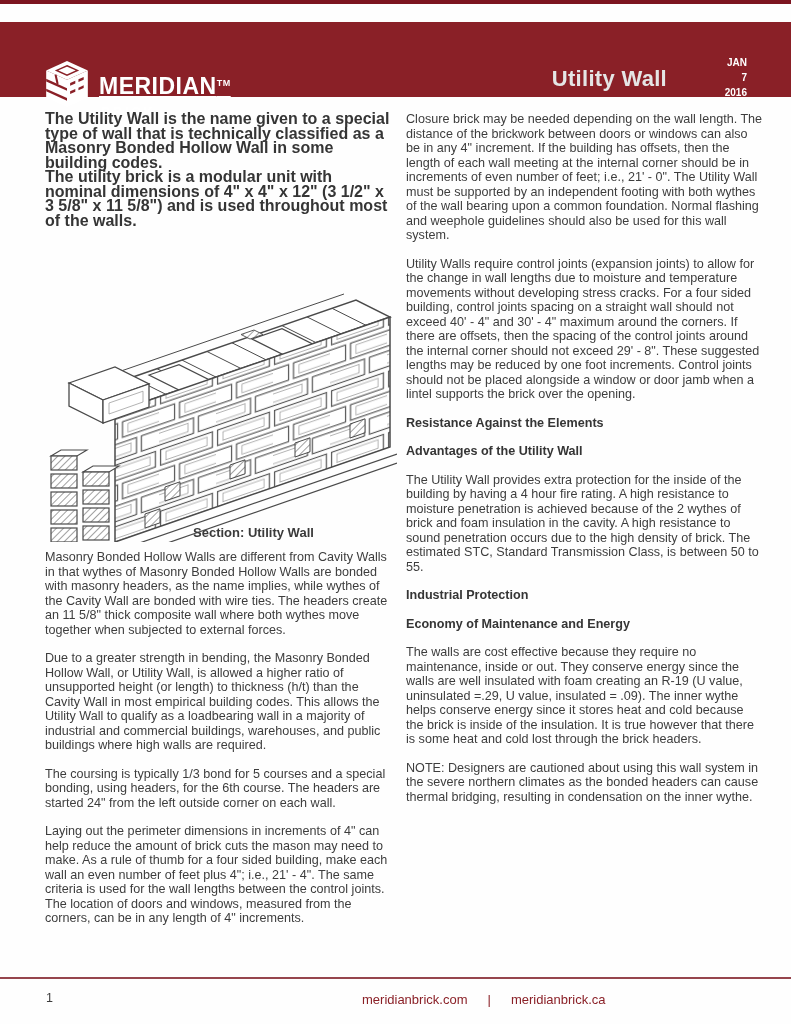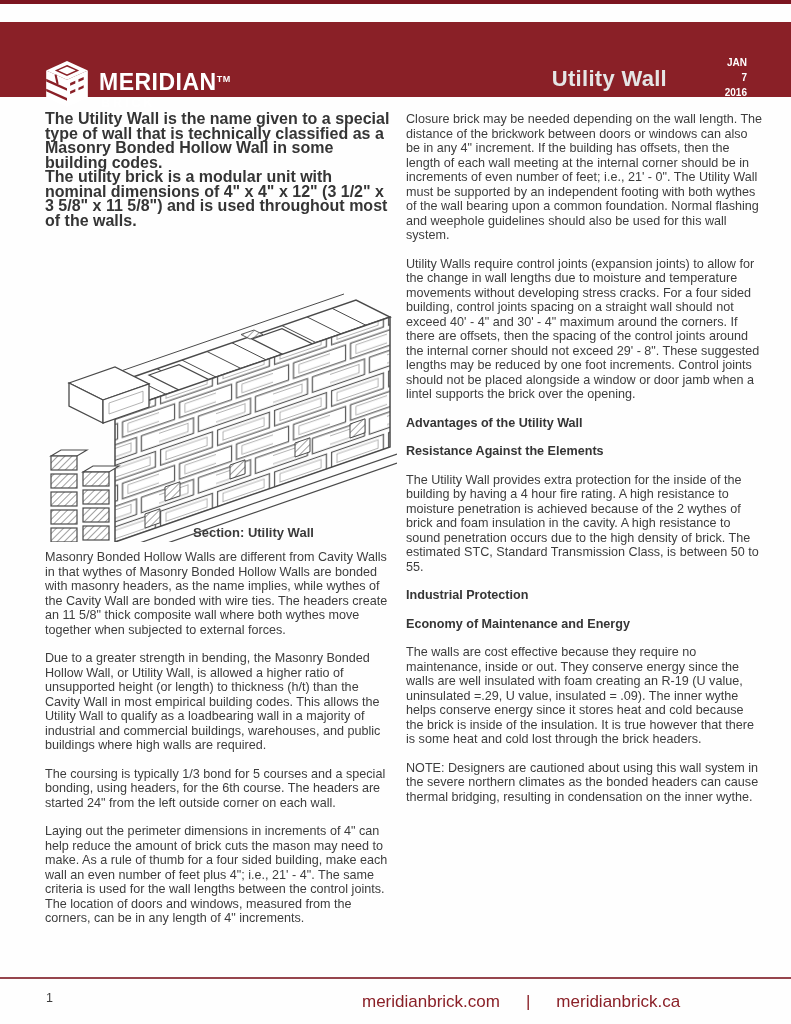--- a/index.html
+++ b/index.html
@@ -7,37 +7,37 @@
     width:791px;height:1024px;position:relative;overflow:hidden;
     background:#fefefe;
     font-family:"Liberation Sans","DejaVu Sans",sans-serif;
     color:#3d3d3d;
   }
   .top-strip{position:absolute;left:0;top:0;width:791px;height:4px;background:#7c1520;}
   .header-band{position:absolute;left:0;top:22px;width:791px;height:75px;background:#8a2027;}
   .brand{position:absolute;left:44px;top:37px;display:flex;align-items:flex-start;color:#ffffff;}
   .brand svg{display:block;}
   .brand-text{margin-left:9px;margin-top:8px;}
-  .brand-name{font-size:23px;font-weight:bold;letter-spacing:0.5px;line-height:24px;}
+  .brand-name{font-size:23px;font-weight:bold;letter-spacing:0.5px;line-height:33px;text-decoration:underline;}
   .brand-name sup{font-size:9px;vertical-align:8px;}
   .brand-sub{font-size:12.5px;font-weight:bold;letter-spacing:3px;margin-top:2px;margin-left:2px;}
   .doc-title{position:absolute;right:124px;top:44px;color:#e5e5e5;font-size:22px;font-weight:bold;letter-spacing:0.3px;}
   .doc-date{position:absolute;right:44px;top:33px;color:#ffffff;font-size:10px;font-weight:bold;text-align:right;line-height:15px;}
   .col{position:absolute;top:112px;font-size:12.6px;line-height:14.5px;}
   .col-left{left:45px;width:349px;}
   .col-right{left:406px;width:358px;}
   .col p{margin:0 0 14px 0;}
   .intro p{margin:0;font-weight:bold;font-size:16px;color:#353535;}
   .col .hd{font-weight:bold;margin:0 0 14px 0;color:#353535;}
   .figure{position:relative;height:300px;margin:6px 0 8px 0;}
   .figure svg{position:absolute;left:0;top:0;}
   .figure-caption{position:absolute;left:148px;top:236px;font-size:13px;font-weight:bold;color:#3a3a3a;margin-top:48px;}
   .footer-rule{position:absolute;left:0;top:977px;width:791px;height:2px;background:#96454d;}
   .page-number{position:absolute;left:46px;top:991px;font-size:12.5px;color:#3d3d3d;}
-  .footer-links{position:absolute;left:362px;top:992px;font-size:17px;color:#8a2027;display:flex;gap:26px;align-items:baseline;}
+  .footer-links{position:absolute;left:362px;top:992px;font-size:13px;color:#8a2027;display:flex;gap:20px;align-items:baseline;}
   .footer-links a{color:#8a2027;text-decoration:none;}
 </style>
 </head>
 <body>
 
 <div class="top-strip"></div>
 
 <div class="header-band">
   <div class="brand">
     <svg width="46" height="50" viewBox="0 0 44 48">
@@ -151,22 +151,22 @@
 
   <p>Masonry Bonded Hollow Walls are different from Cavity Walls in that wythes of Masonry Bonded Hollow Walls are bonded with masonry headers, as the name implies, while wythes of the Cavity Wall are bonded with wire ties. The headers create an 11 5/8" thick composite wall where both wythes move together when subjected to external forces.</p>
   <p>Due to a greater strength in bending, the Masonry Bonded Hollow Wall, or Utility Wall, is allowed a higher ratio of unsupported height (or length) to thickness (h/t) than the Cavity Wall in most empirical building codes. This allows the Utility Wall to qualify as a loadbearing wall in a majority of industrial and commercial buildings, warehouses, and public buildings where high walls are required.</p>
   <p>The coursing is typically 1/3 bond for 5 courses and a special bonding, using headers, for the 6th course. The headers are started 24" from the left outside corner on each wall.</p>
   <p>Laying out the perimeter dimensions in increments of 4" can help reduce the amount of brick cuts the mason may need to make. As a rule of thumb for a four sided building, make each wall an even number of feet plus 4"; i.e., 21' - 4". The same criteria is used for the wall lengths between the control joints. The location of doors and windows, measured from the corners, can be in any length of 4" increments.</p>
 </div>
 
 <div class="col col-right">
   <p>Closure brick may be needed depending on the wall length. The distance of the brickwork between doors or windows can also be in any 4" increment. If the building has offsets, then the length of each wall meeting at the internal corner should be in increments of even number of feet; i.e., 21' - 0". The Utility Wall must be supported by an independent footing with both wythes of the wall bearing upon a common foundation. Normal flashing and weephole guidelines should also be used for this wall system.</p>
   <p>Utility Walls require control joints (expansion joints) to allow for the change in wall lengths due to moisture and temperature movements without developing stress cracks.  For a four sided building, control joints spacing on a straight wall should not exceed 40' - 4" and 30' - 4" maximum around the corners. If there are offsets, then the spacing of the control joints around the internal corner should not exceed 29' - 8". These suggested lengths may be reduced by one foot increments. Control joints should not be placed alongside a window or door jamb when a lintel supports the brick over the opening.</p>
+  <p class="hd">Resistance Against the Elements</p>
   <p class="hd">Advantages of the Utility Wall</p>
-  <p class="hd">Resistance Against the Elements</p>
   <p>The Utility Wall provides extra protection for the inside of the building by having a 4 hour fire rating. A high resistance to moisture penetration is achieved because of the 2 wythes of brick and foam insulation in the cavity. A high resistance to sound penetration occurs due to the high density of brick. The estimated STC, Standard Transmission Class, is between 50 to 55.</p>
   <p class="hd">Industrial Protection</p>
   <p class="hd">Economy of Maintenance and Energy</p>
   <p>The walls are cost effective because they require no maintenance, inside or out. They conserve energy since the walls are well insulated with foam creating an R-19 (U value, uninsulated =.29, U value, insulated = .09). The inner wythe helps conserve energy since it stores heat and cold because the brick is inside of the insulation. It is true however that there is some heat and cold lost through the brick headers.</p>
   <p>NOTE:  Designers are cautioned about using this wall system in the severe northern climates as the bonded headers can cause thermal bridging, resulting in condensation on the inner wythe.</p>
 </div>
 
 <div class="footer-rule"></div>
 <div class="page-number">1</div>
 <div class="footer-links">

